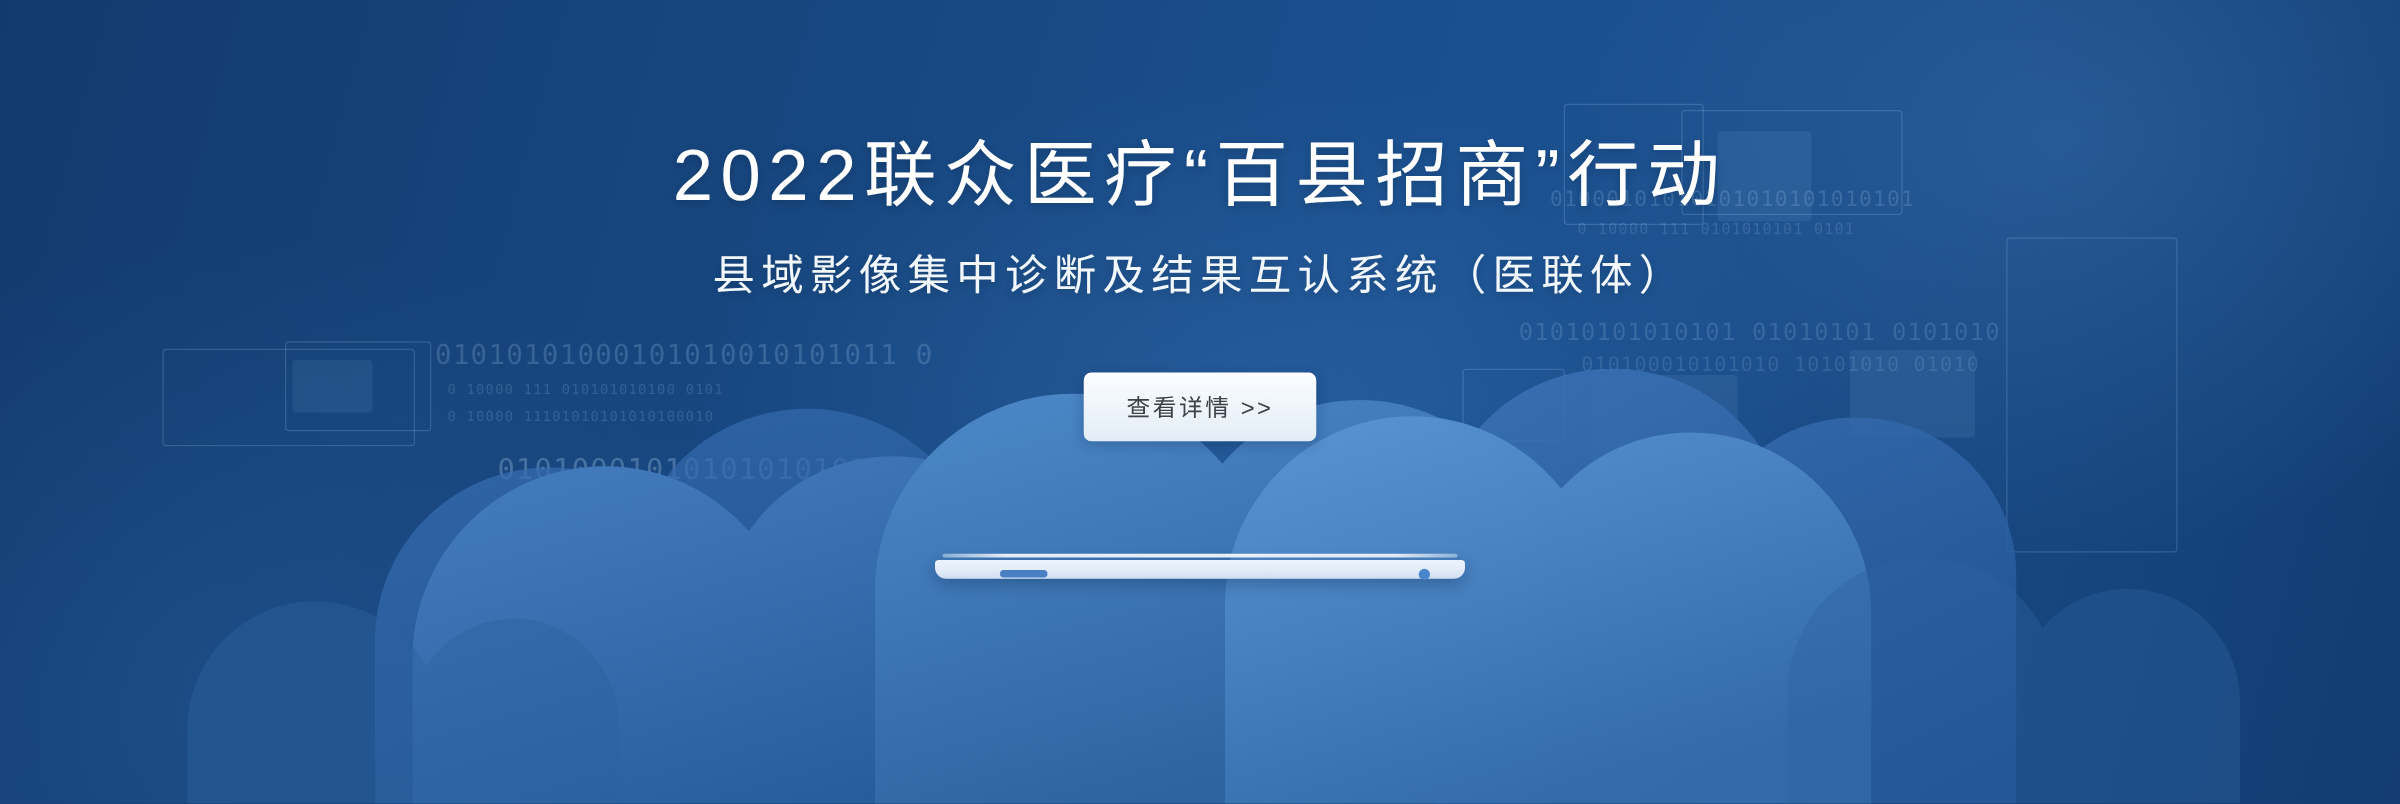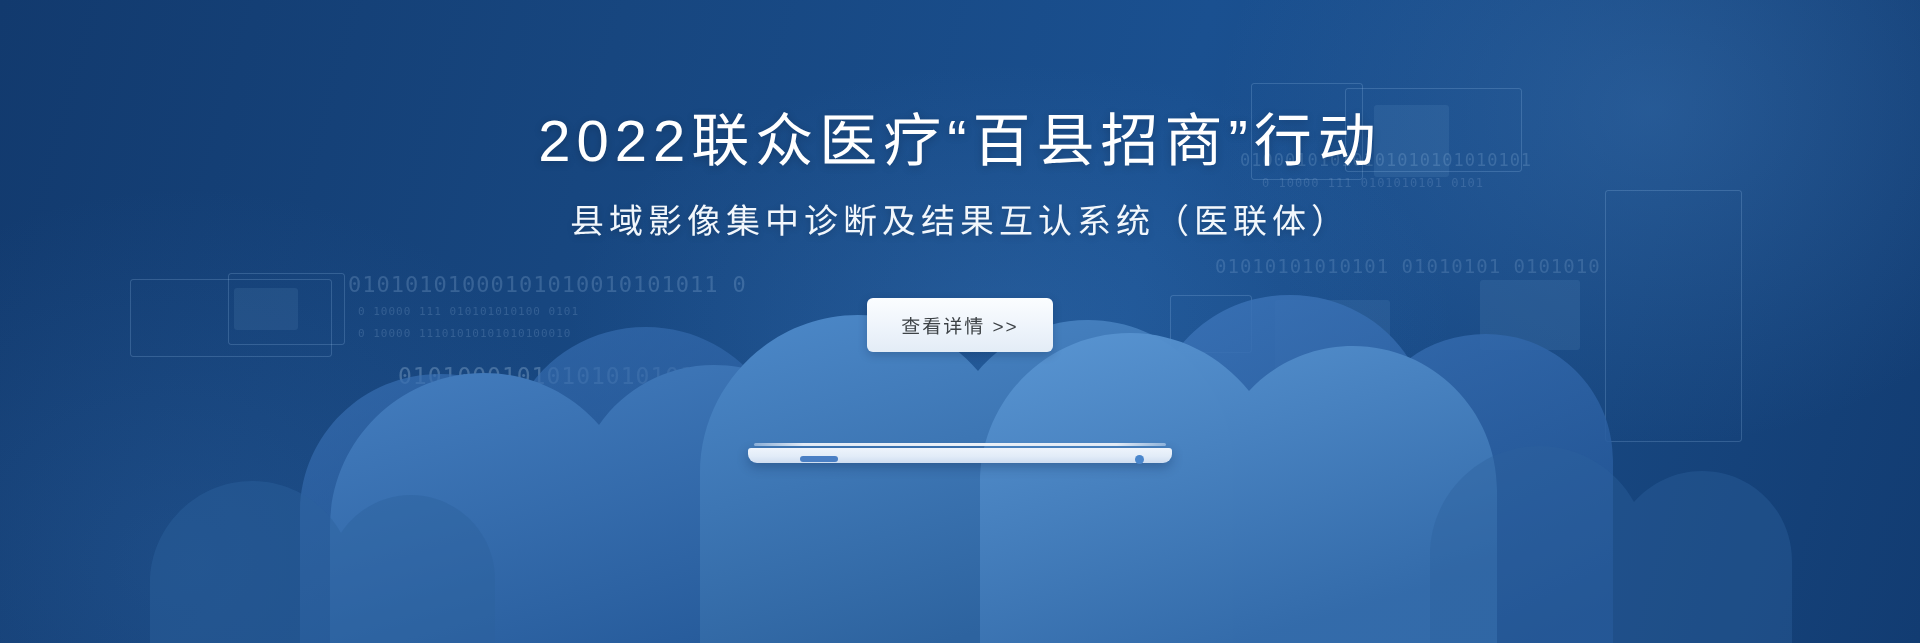--- a/index.html
+++ b/index.html
@@ -218,20 +218,21 @@
   <div class="deco-rect filled r10"></div>
   <div class="deco-rect r11"></div>
 
   <div class="binary b1">01010101000101010010101011 0</div>
   <div class="binary b2">0 10000 111      010101010100    0101</div>
   <div class="binary b3">0 10000 11101010101010100010</div>
   <div class="binary b5">010100010101010101010</div>
   <div class="binary b6">01000101010101010101010101</div>
   <div class="binary b7">0 10000 111  0101010101 0101</div>
   <div class="binary b8">01010101010101 01010101 0101010</div>
+  <div class="binary b9">010100010101010 10101010  01010</div>
 
   <svg class="clouds" viewBox="0 0 1920 460" preserveAspectRatio="none">
     <defs>
       <linearGradient id="cl-a" x1="0" y1="0" x2="0.45" y2="1">
         <stop offset="0%" stop-color="#4d89c9"></stop>
         <stop offset="100%" stop-color="#2d639f"></stop>
       </linearGradient>
       <linearGradient id="cl-b" x1="0.15" y1="0" x2="0.7" y2="1">
         <stop offset="0%" stop-color="#437cbd"></stop>
         <stop offset="100%" stop-color="#275c9c"></stop>

